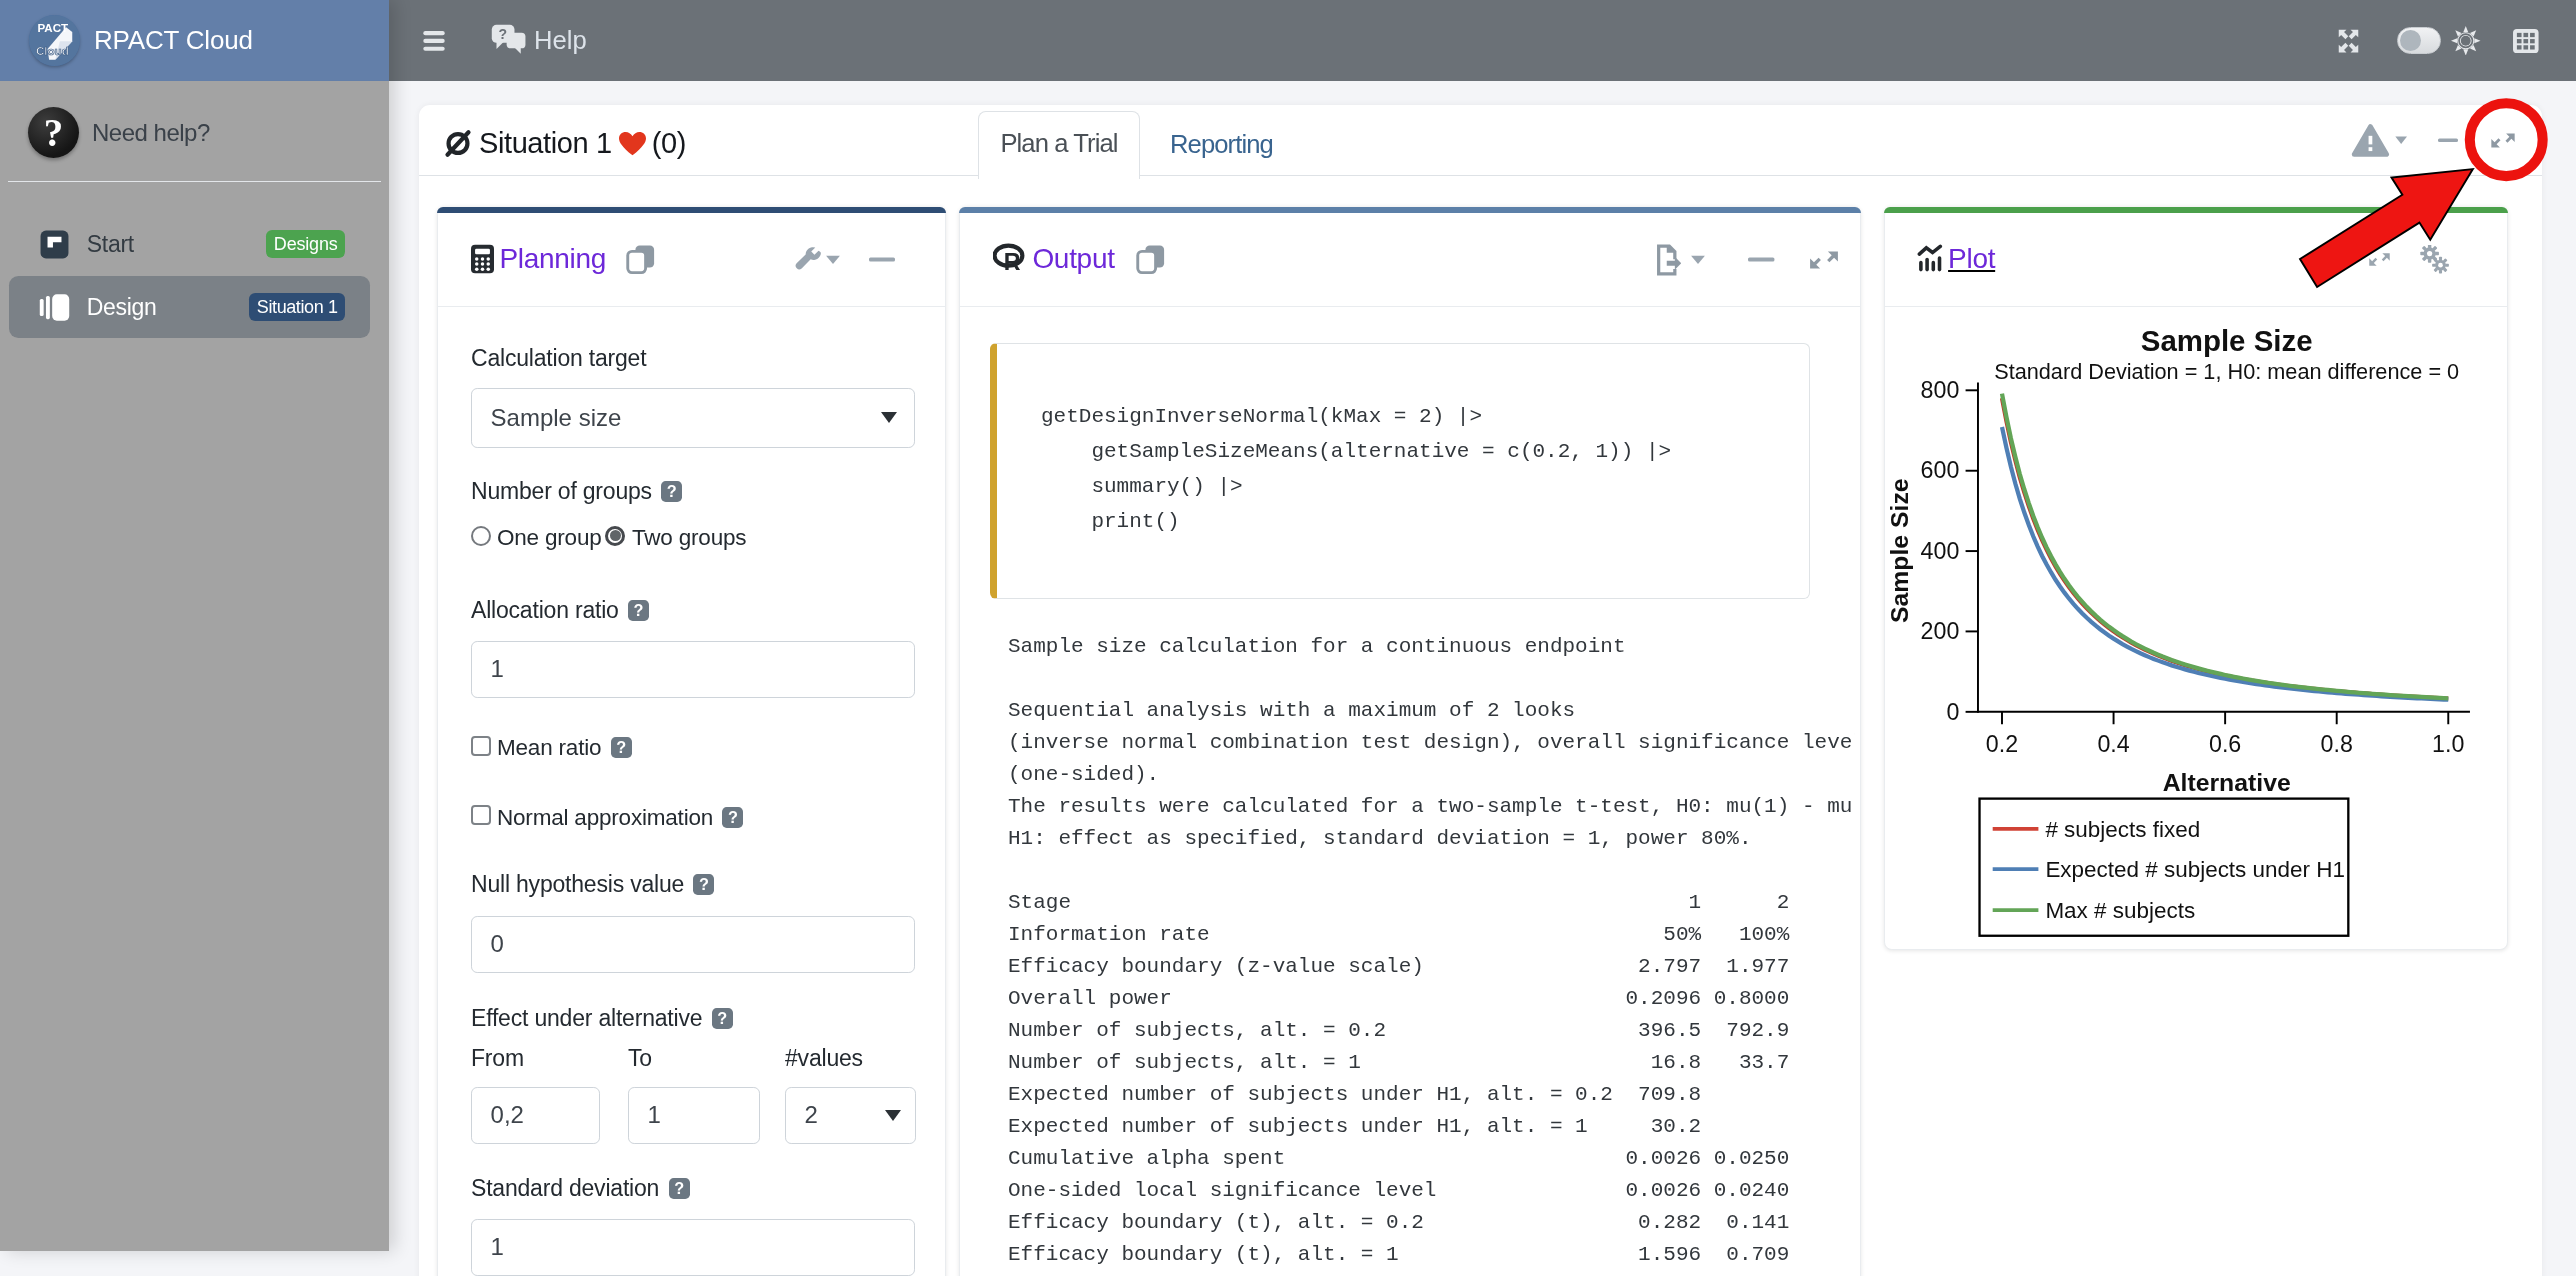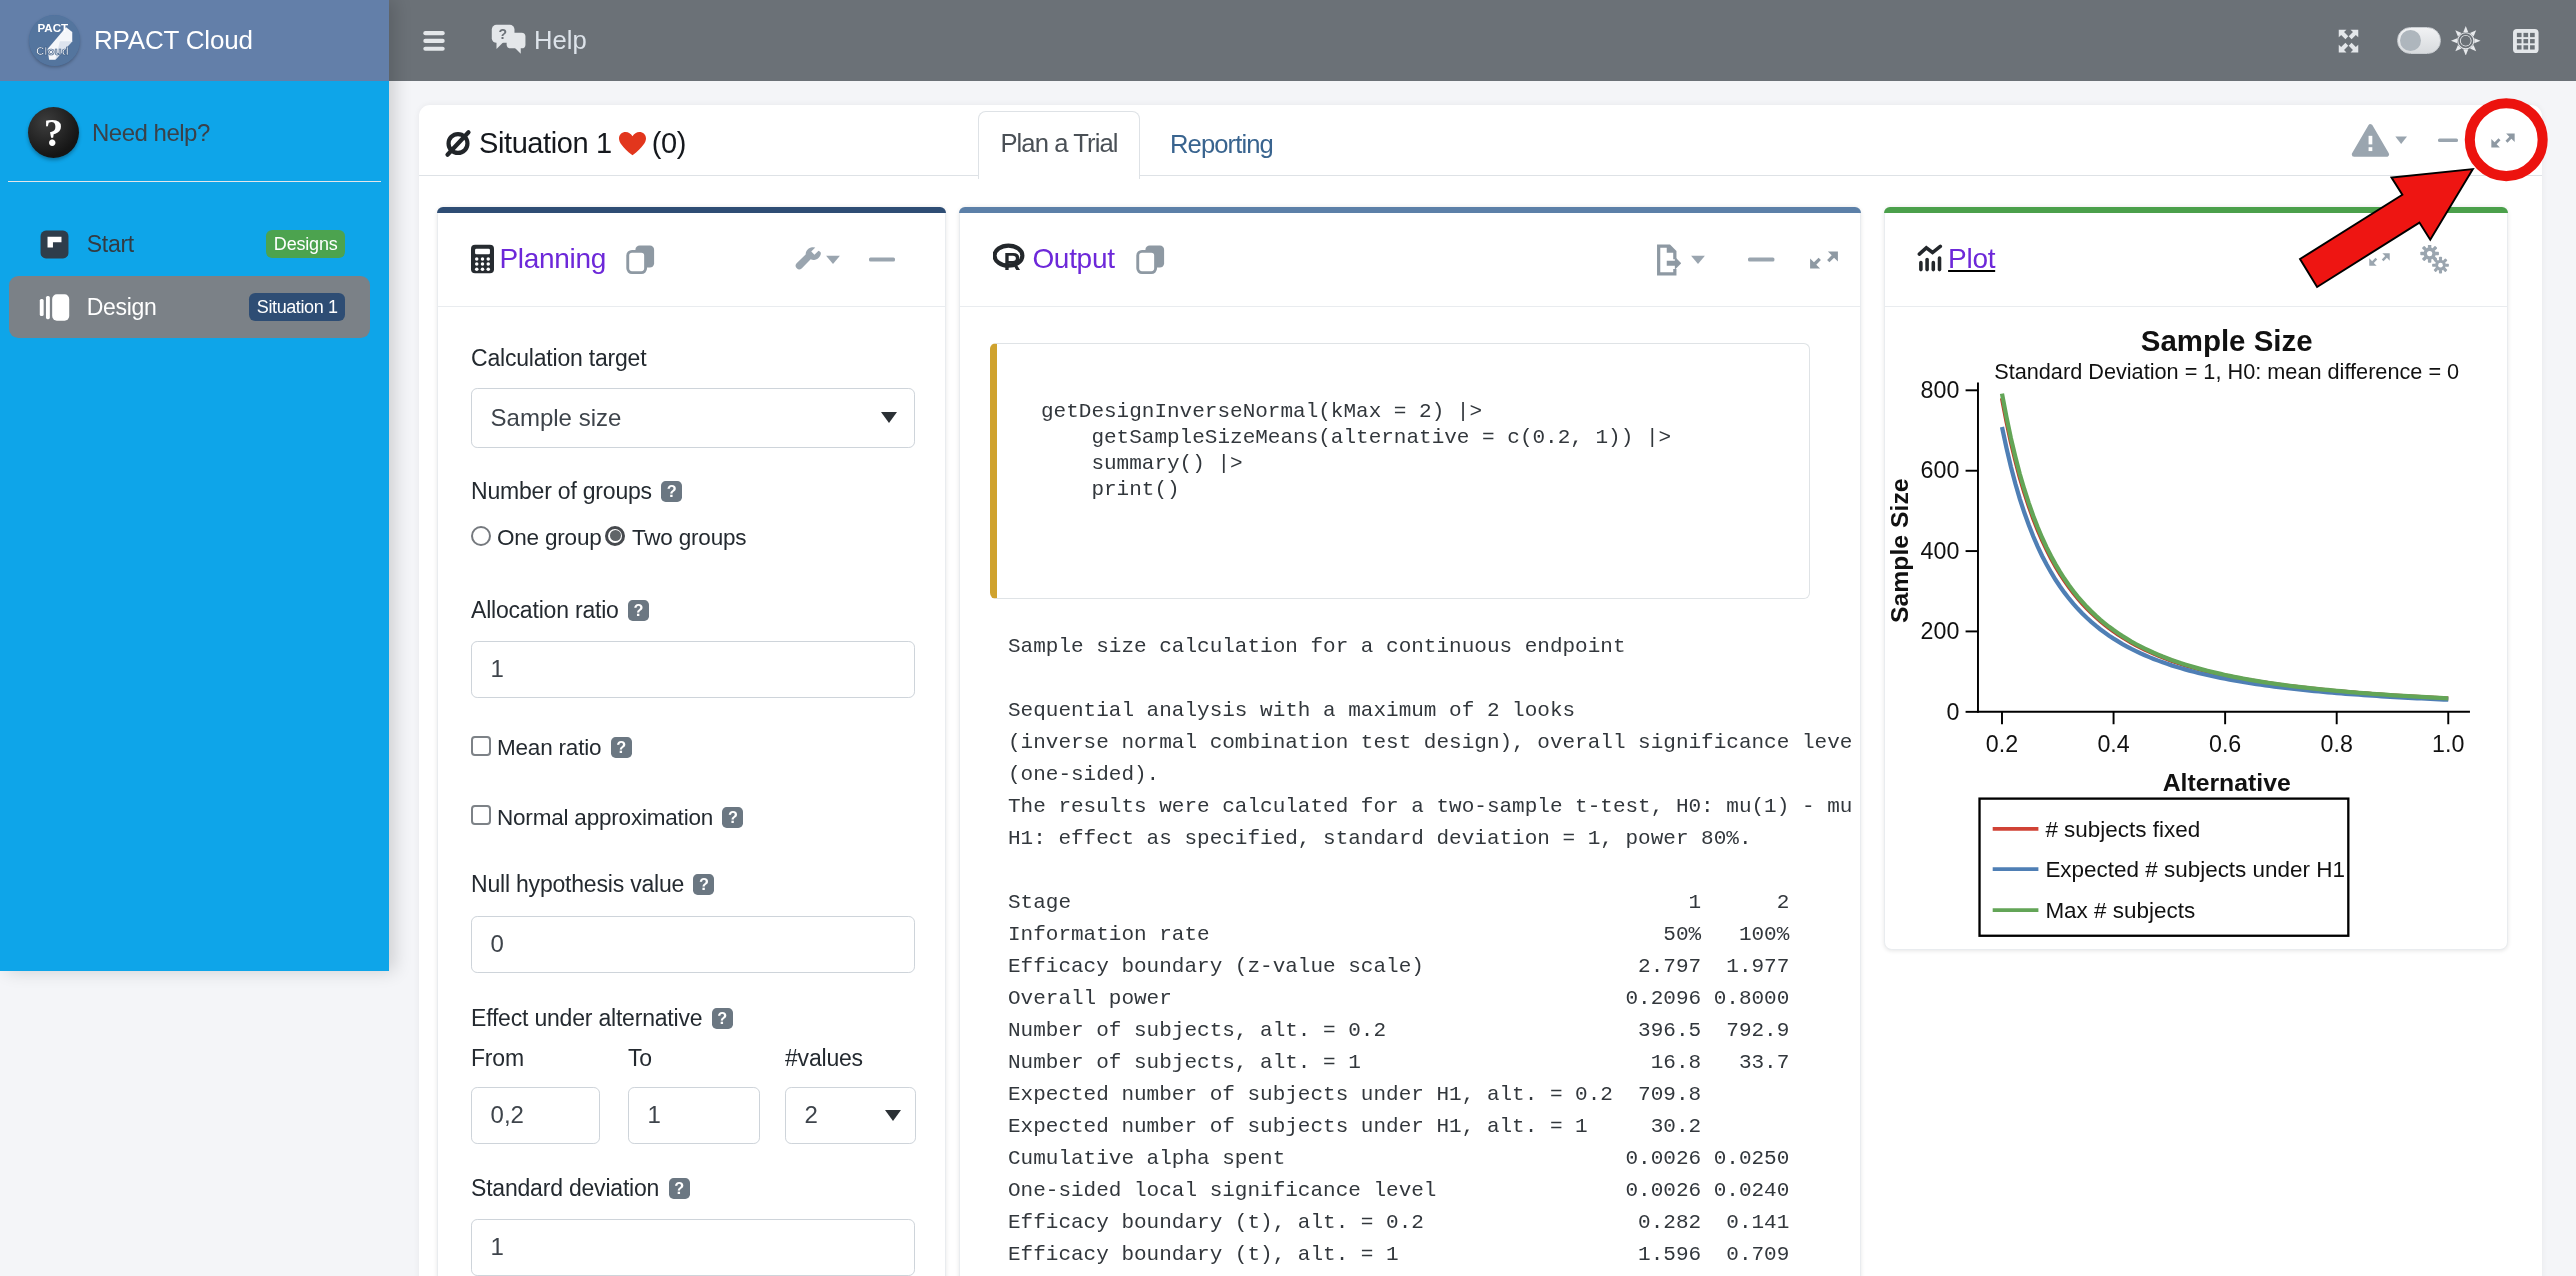--- a/index.html
+++ b/index.html
@@ -1,18 +1,18 @@
 <!DOCTYPE html>
 <html style="font-size:12.4px"><head>
 <meta charset="utf-8">
 <style>
 * { margin:0; padding:0; box-sizing:border-box; }
 html,body { width:2576px; height:1277px; overflow:hidden; background:#f4f5f8;
   font-family:"Liberation Sans", sans-serif; }
-#sidebar { position:absolute; left:0; top:0; width:389px; height:971px; background:#0ea5e9;
+#sidebar { position:absolute; left:0; top:0; width:389px; height:1251px; background:#a3a3a3;
   box-shadow: 6.2px 0 17px rgba(0,0,0,.16); z-index:5; }
 #brand { height:81px; background:#637fa9; display:flex; align-items:center; }
 #brand .logo { width:51px; height:51px; border-radius:50%; background:#4d72a4; margin-left:29px; position:relative; overflow:hidden; box-shadow:0 1.6px 3.1px rgba(0,0,0,.25); }
 #brand .txt { color:#fff; font-size:26px; letter-spacing:-0.2px; margin-left:14px; font-weight:400; }
 #needhelp { display:flex; align-items:center; margin-top:26px; }
 #needhelp .qc { width:51px; height:51px; border-radius:50%; margin-left:28px;
   background:radial-gradient(circle at 35% 30%, #3d3d3d, #151515 70%); position:relative; box-shadow:0 2.3px 3.9px rgba(0,0,0,.3);}
 #needhelp .qc span { position:absolute; left:0; top:0; width:100%; height:100%;
   display:flex; align-items:center; justify-content:center; color:#fff; font-size:39px; font-weight:700; font-family:"Liberation Serif",serif;}
 #needhelp .t { margin-left:13px; font-size:24px; letter-spacing:-0.5px; color:#3a4149; }
@@ -63,21 +63,21 @@
   font-size:24px; color:#3e444b; display:flex; align-items:center; padding-left:18.6px; }
 .fselect .car { position:absolute; right:17px; width:0; height:0; border-left:8.5px solid transparent; border-right:8.5px solid transparent; border-top:11.6px solid #2b3035; }
 .radio { position:absolute; width:20px; height:20px; border-radius:50%; border:2.3px solid #75797e; background:#fff; }
 .radio.on { border-color:#46494d; border-width:3.1px; }
 .radio.on::after { content:""; position:absolute; left:1.6px; top:1.6px; width:11px; height:11px; border-radius:50%; background:#606568; }
 .check { position:absolute; width:20px; height:20px; border-radius:3.9px; border:2.3px solid #7d8287; background:#fff; }
 .rlabel { position:absolute; font-size:22.5px; letter-spacing:-0.2px; color:#242a30; }
 #codebox { position:absolute; left:30px; top:36px; width:820px; height:256px; background:#fff;
   border:1.6px solid #dfe3e6; border-left:7px solid #cfa22e; border-radius:6.2px; }
 .mono { font-family:"Liberation Mono", monospace; font-size:21px; color:#32373c; white-space:pre; }
-#codetext { position:absolute; left:81px; top:92px; line-height:26px; }
+#codetext { position:absolute; left:81px; top:92px; line-height:35px; }
 #outtext { position:absolute; left:48px; top:324px; line-height:32px; width:847px; overflow:hidden; }
 #annot { position:absolute; left:0; top:0; z-index:20; pointer-events:none; }
 </style>
 </head>
 <body>
 <div id="sidebar">
   <div id="brand">
     <div class="logo"><svg width="51" height="51" viewBox="0 0 66 66">
           <circle cx="33" cy="33" r="33" fill="#54759e"></circle>
           <path d="M24 44 L48 16 L56 22 L56 34 L34 58 L26 58 z" fill="#f5f7fa"></path>

